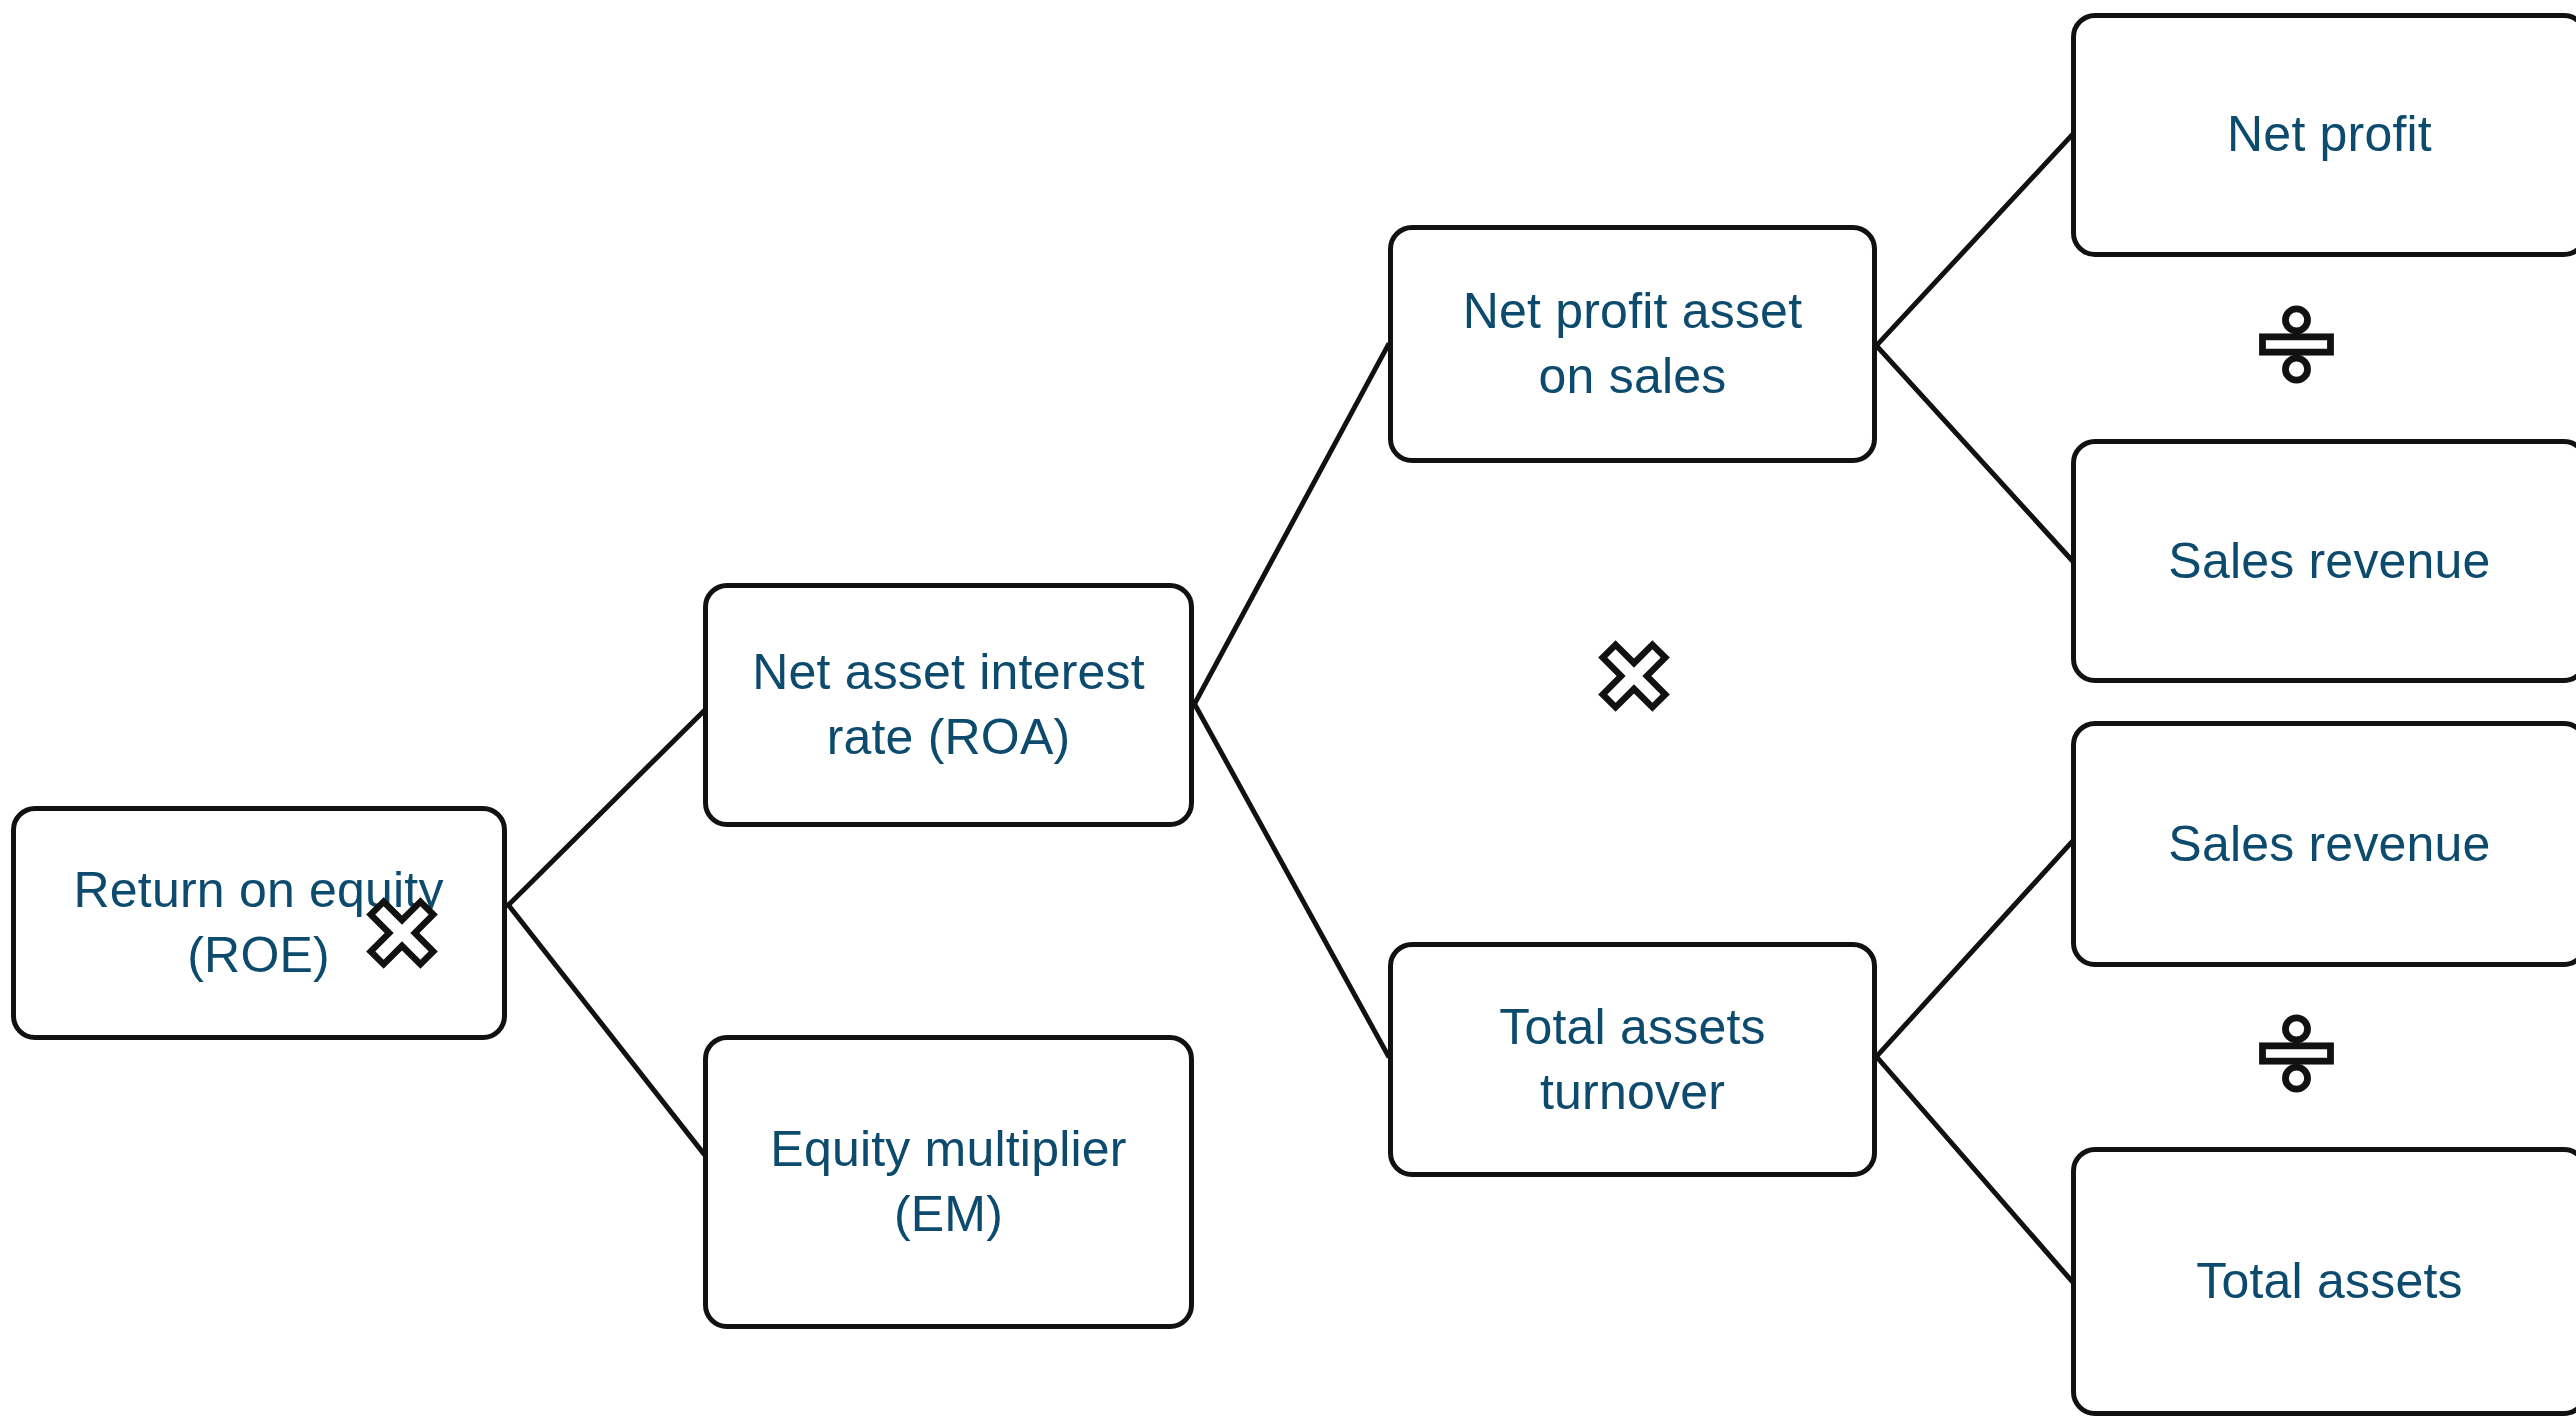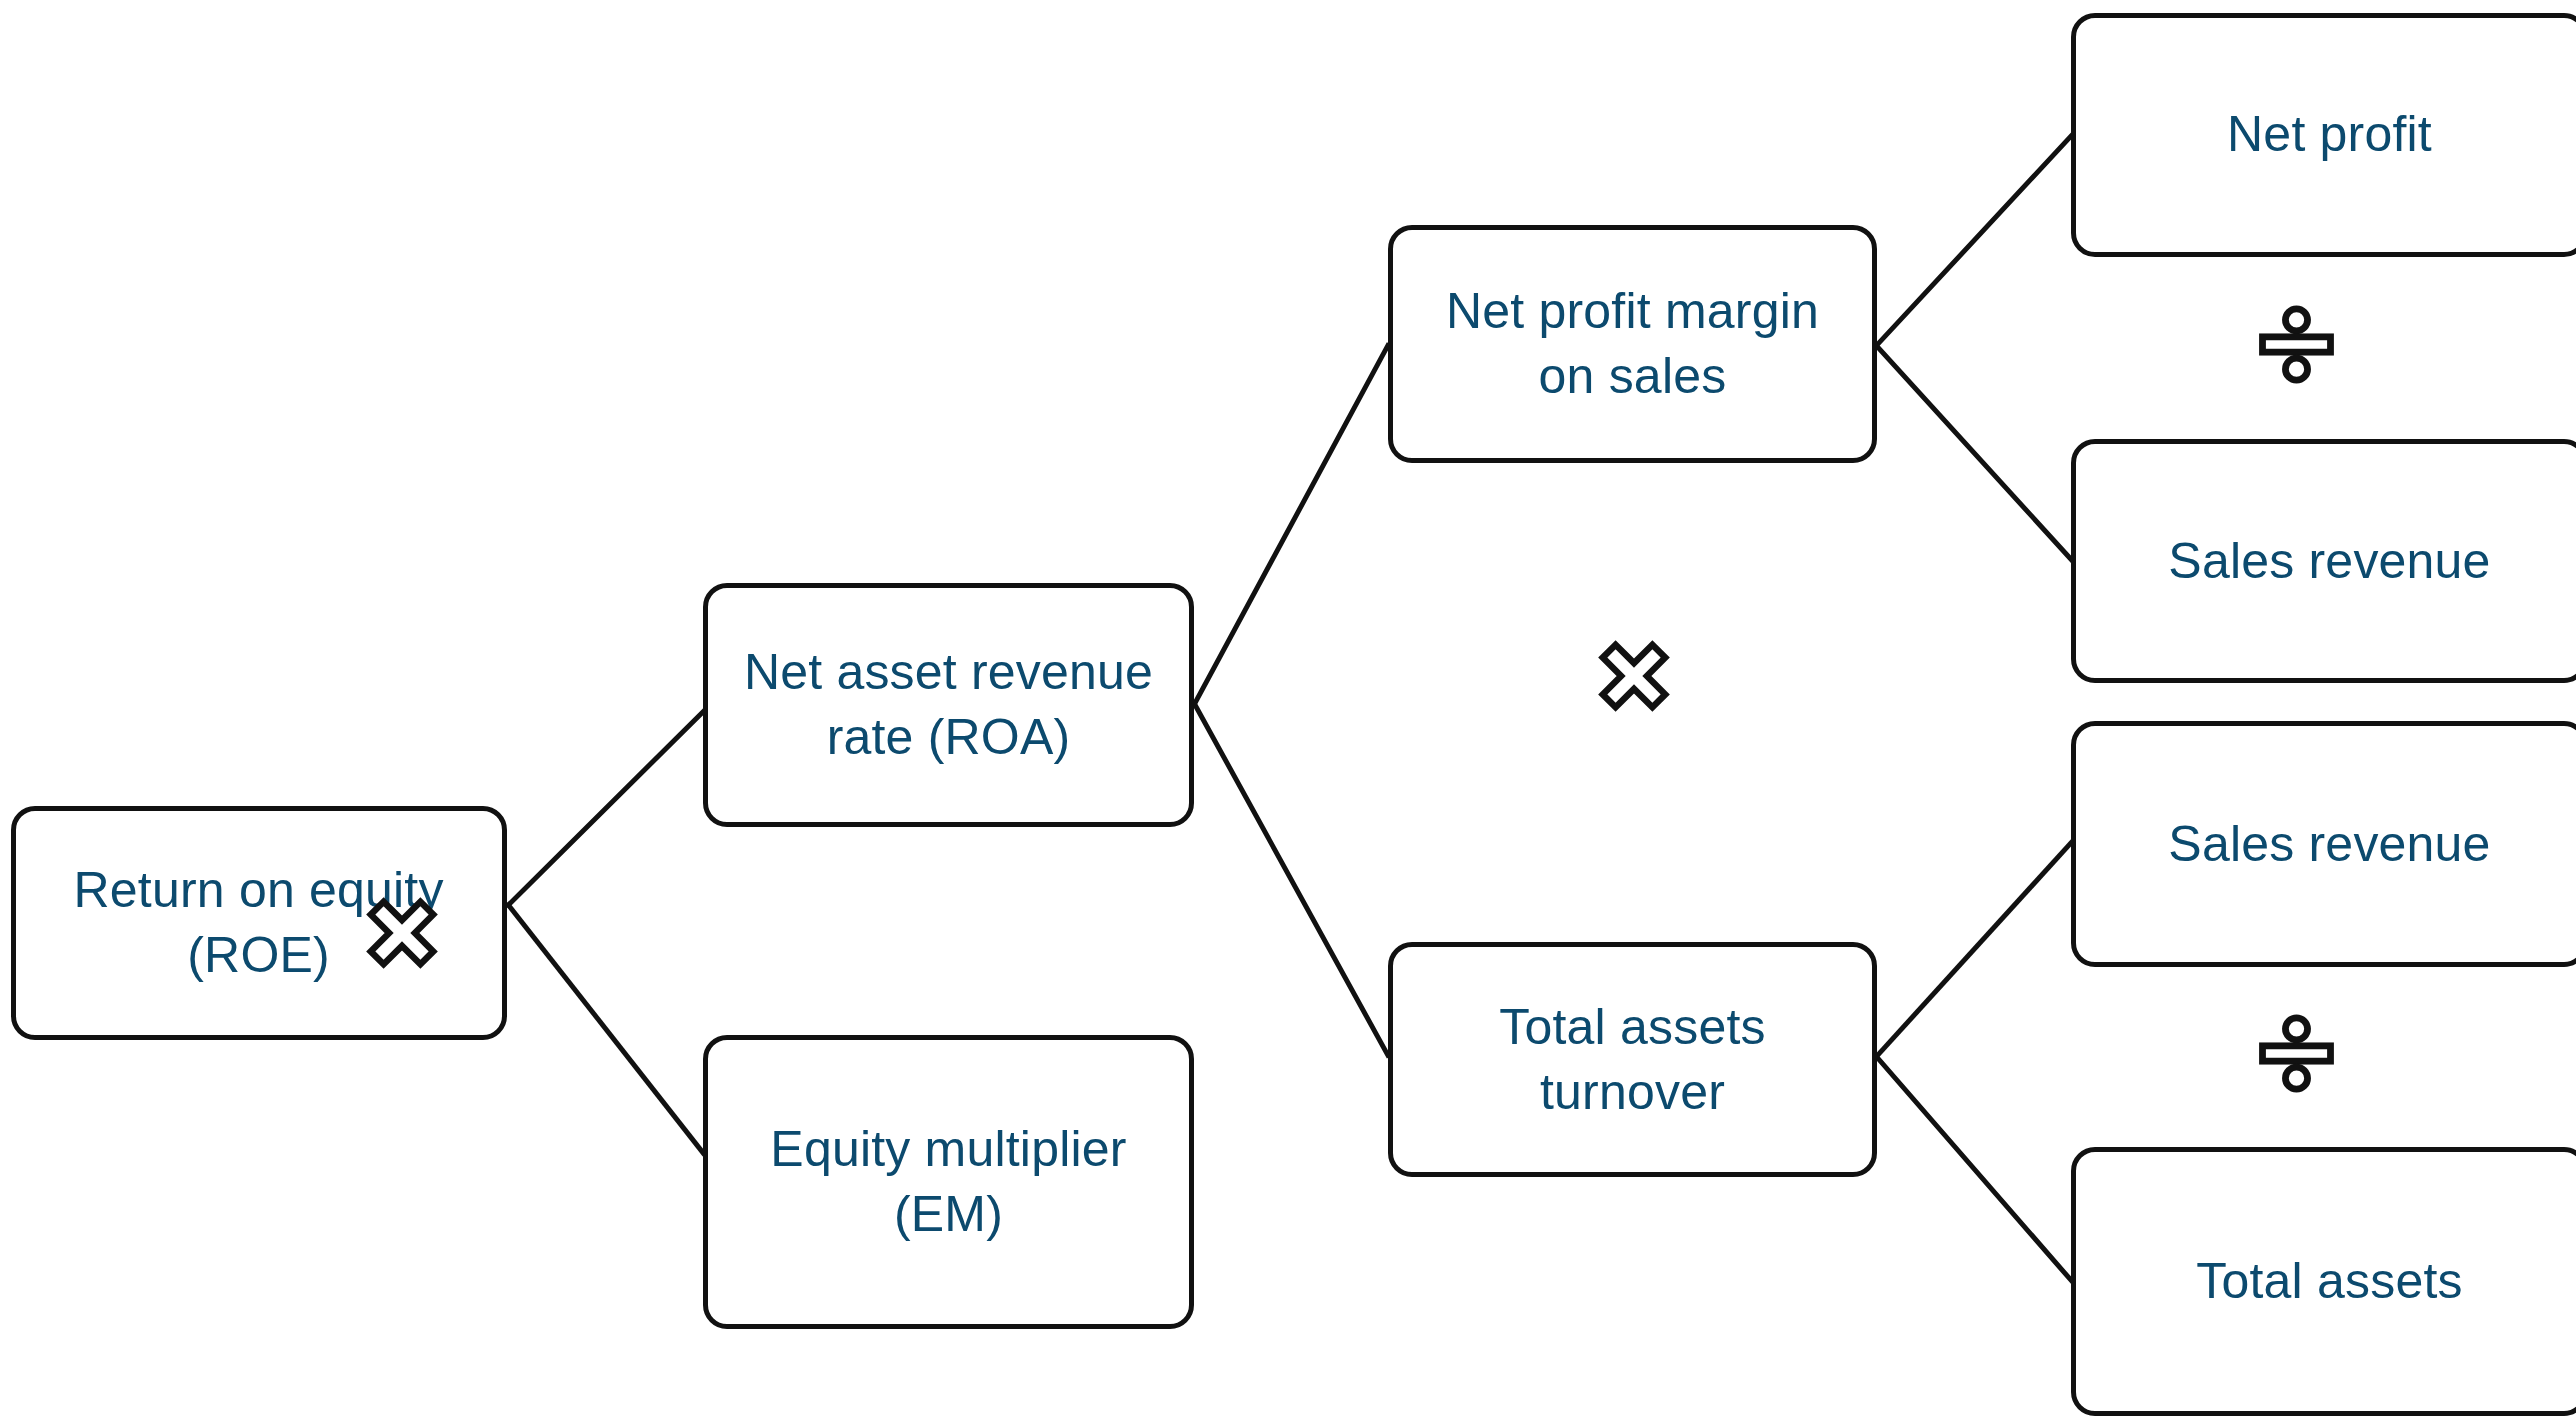--- a/index.html
+++ b/index.html
@@ -67,31 +67,31 @@
       <path d="M 2650 1492 L 2925 1808"></path>
     </g>
   </svg>
 
   <div class="node" style="left: 10.6px; top: 806px; width: 496px; height: 234px;">
     <span class="label">Return on equity
 (ROE)</span>
   </div>
 
   <div class="node" style="left: 703px; top: 583px; width: 491px; height: 244px;">
-    <span class="label">Net asset revenue
+    <span class="label">Net asset interest
 rate (ROA)</span>
   </div>
 
   <div class="node" style="left: 703px; top: 1035px; width: 491px; height: 294px;">
     <span class="label">Equity multiplier
 (EM)</span>
   </div>
 
   <div class="node" style="left: 1388px; top: 225px; width: 489px; height: 238px;">
-    <span class="label">Net profit margin
+    <span class="label">Net profit asset
 on sales</span>
   </div>
 
   <div class="node" style="left: 1388px; top: 942px; width: 489px; height: 235px;">
     <span class="label">Total assets
 turnover</span>
   </div>
 
   <div class="node" style="left: 2071px; top: 12.7px; width: 517px; height: 244px;">
     <span class="label">Net profit</span>

